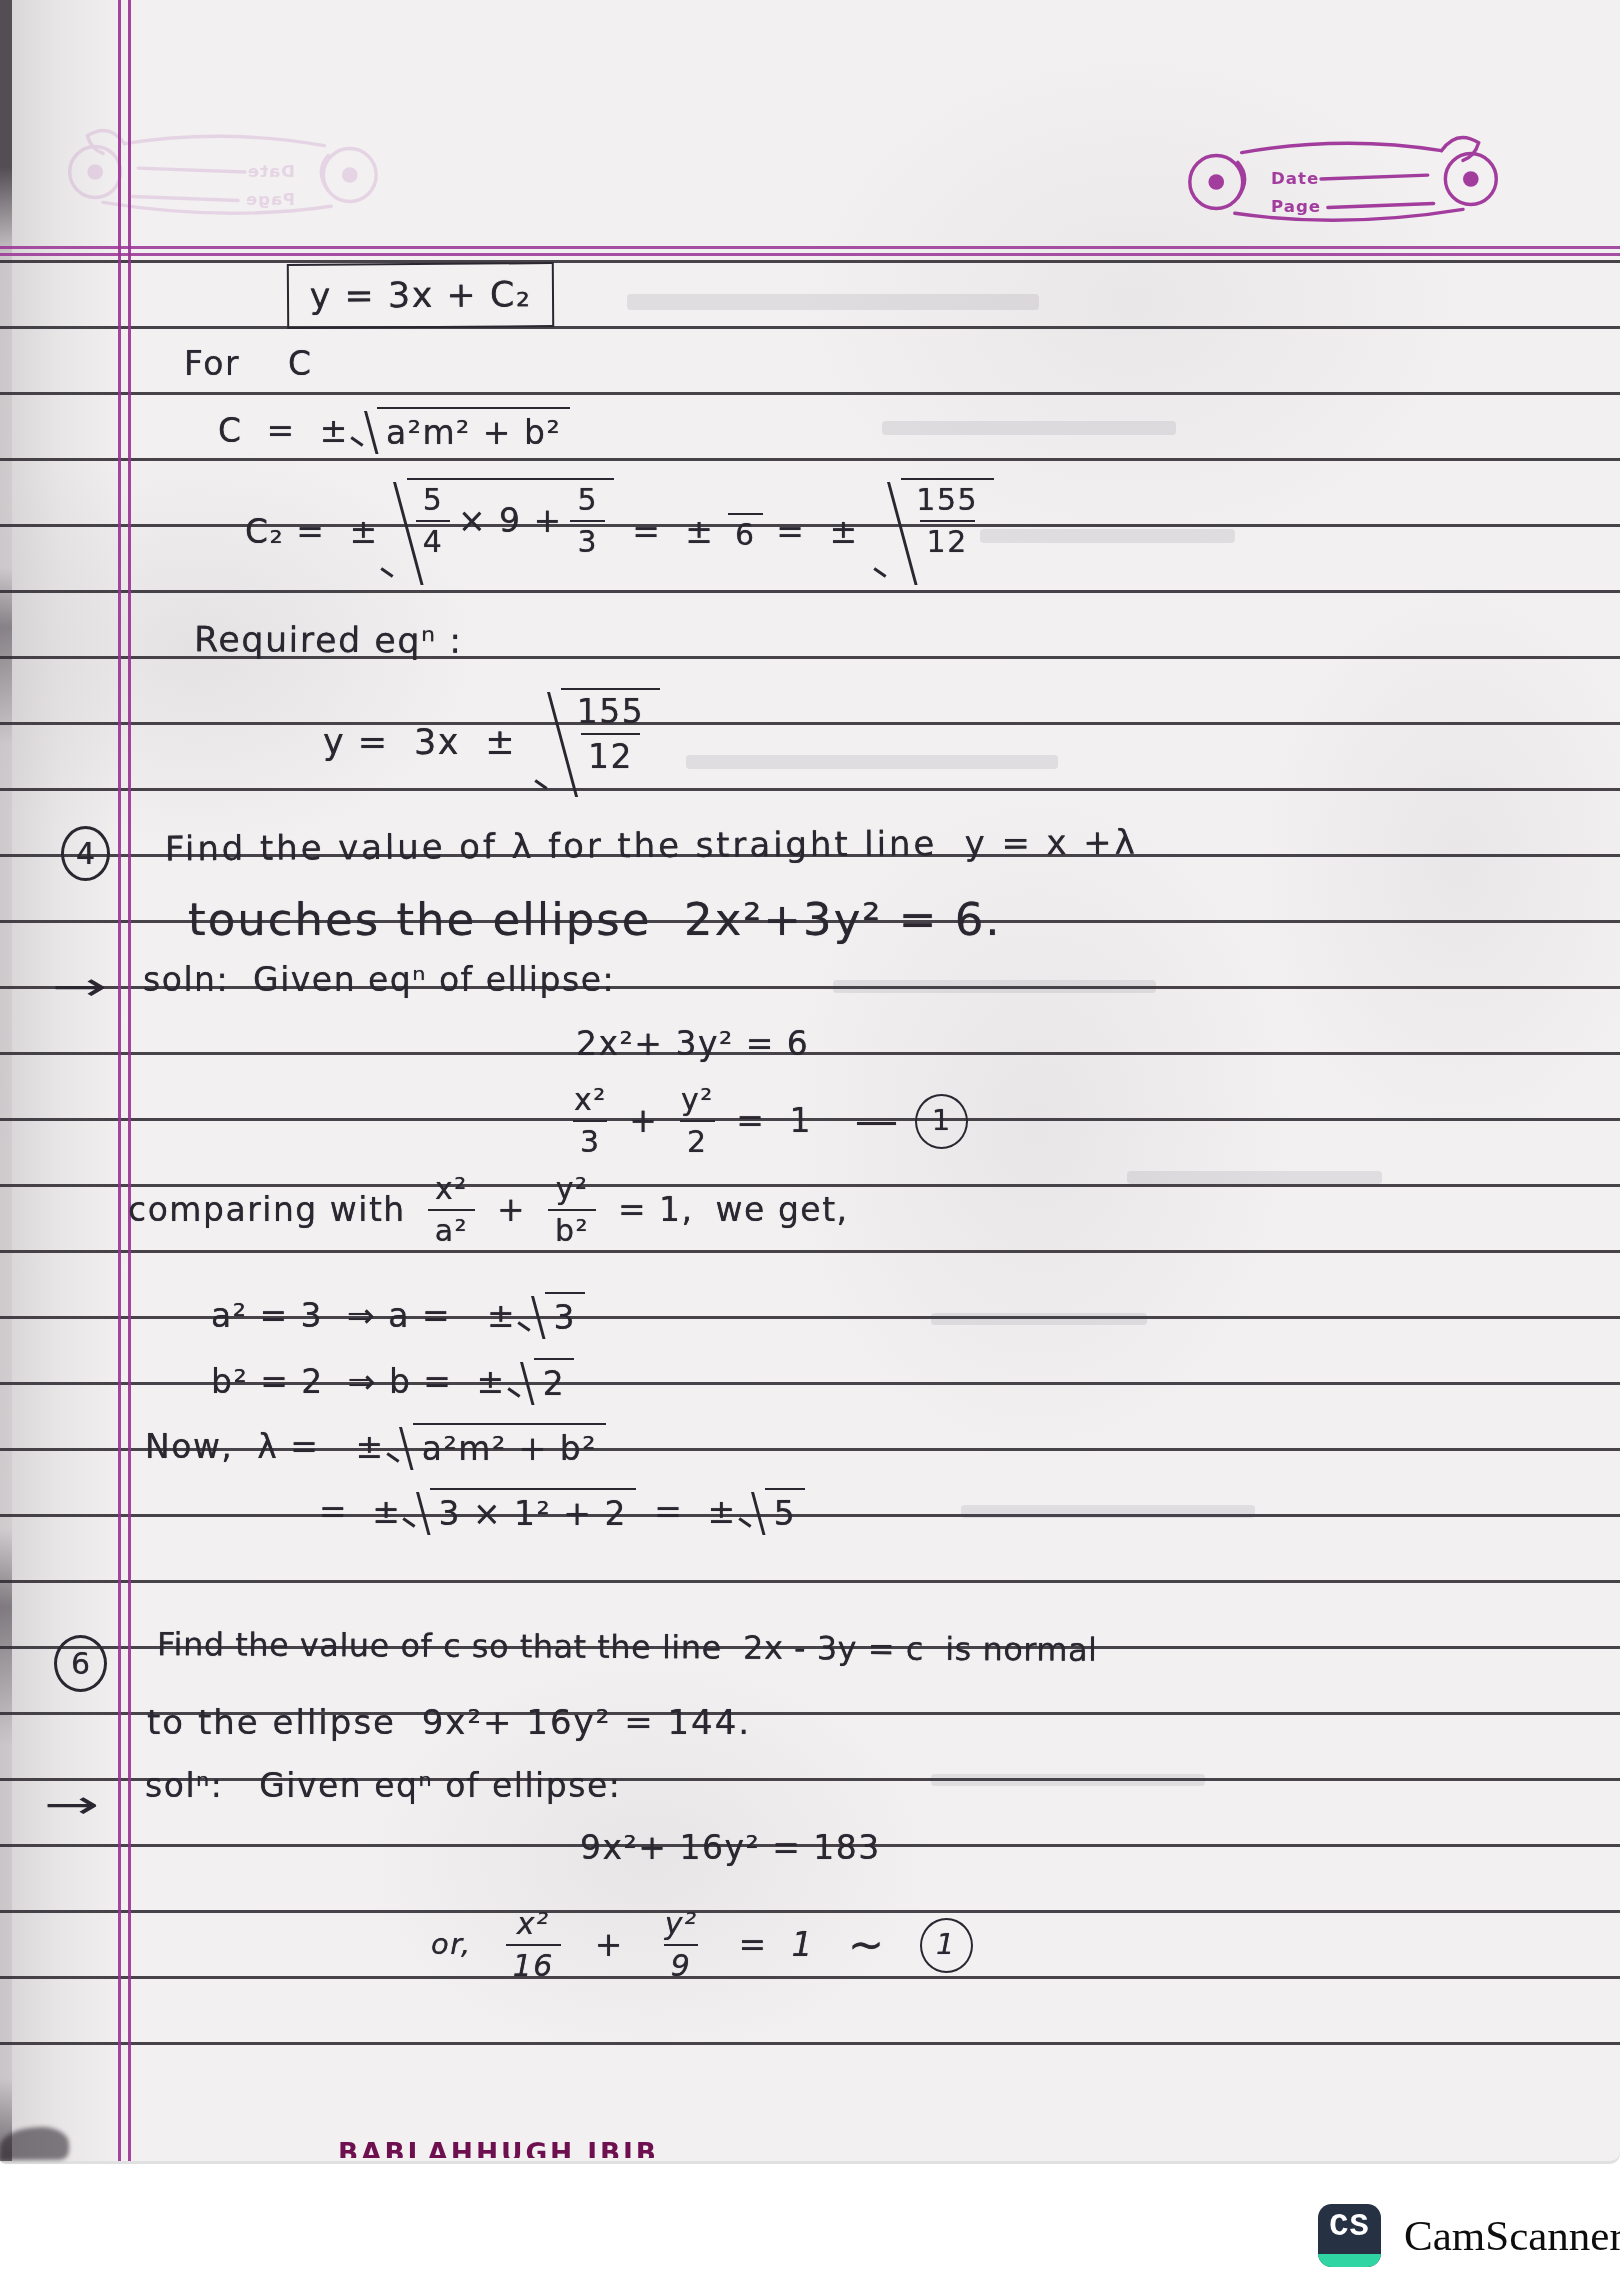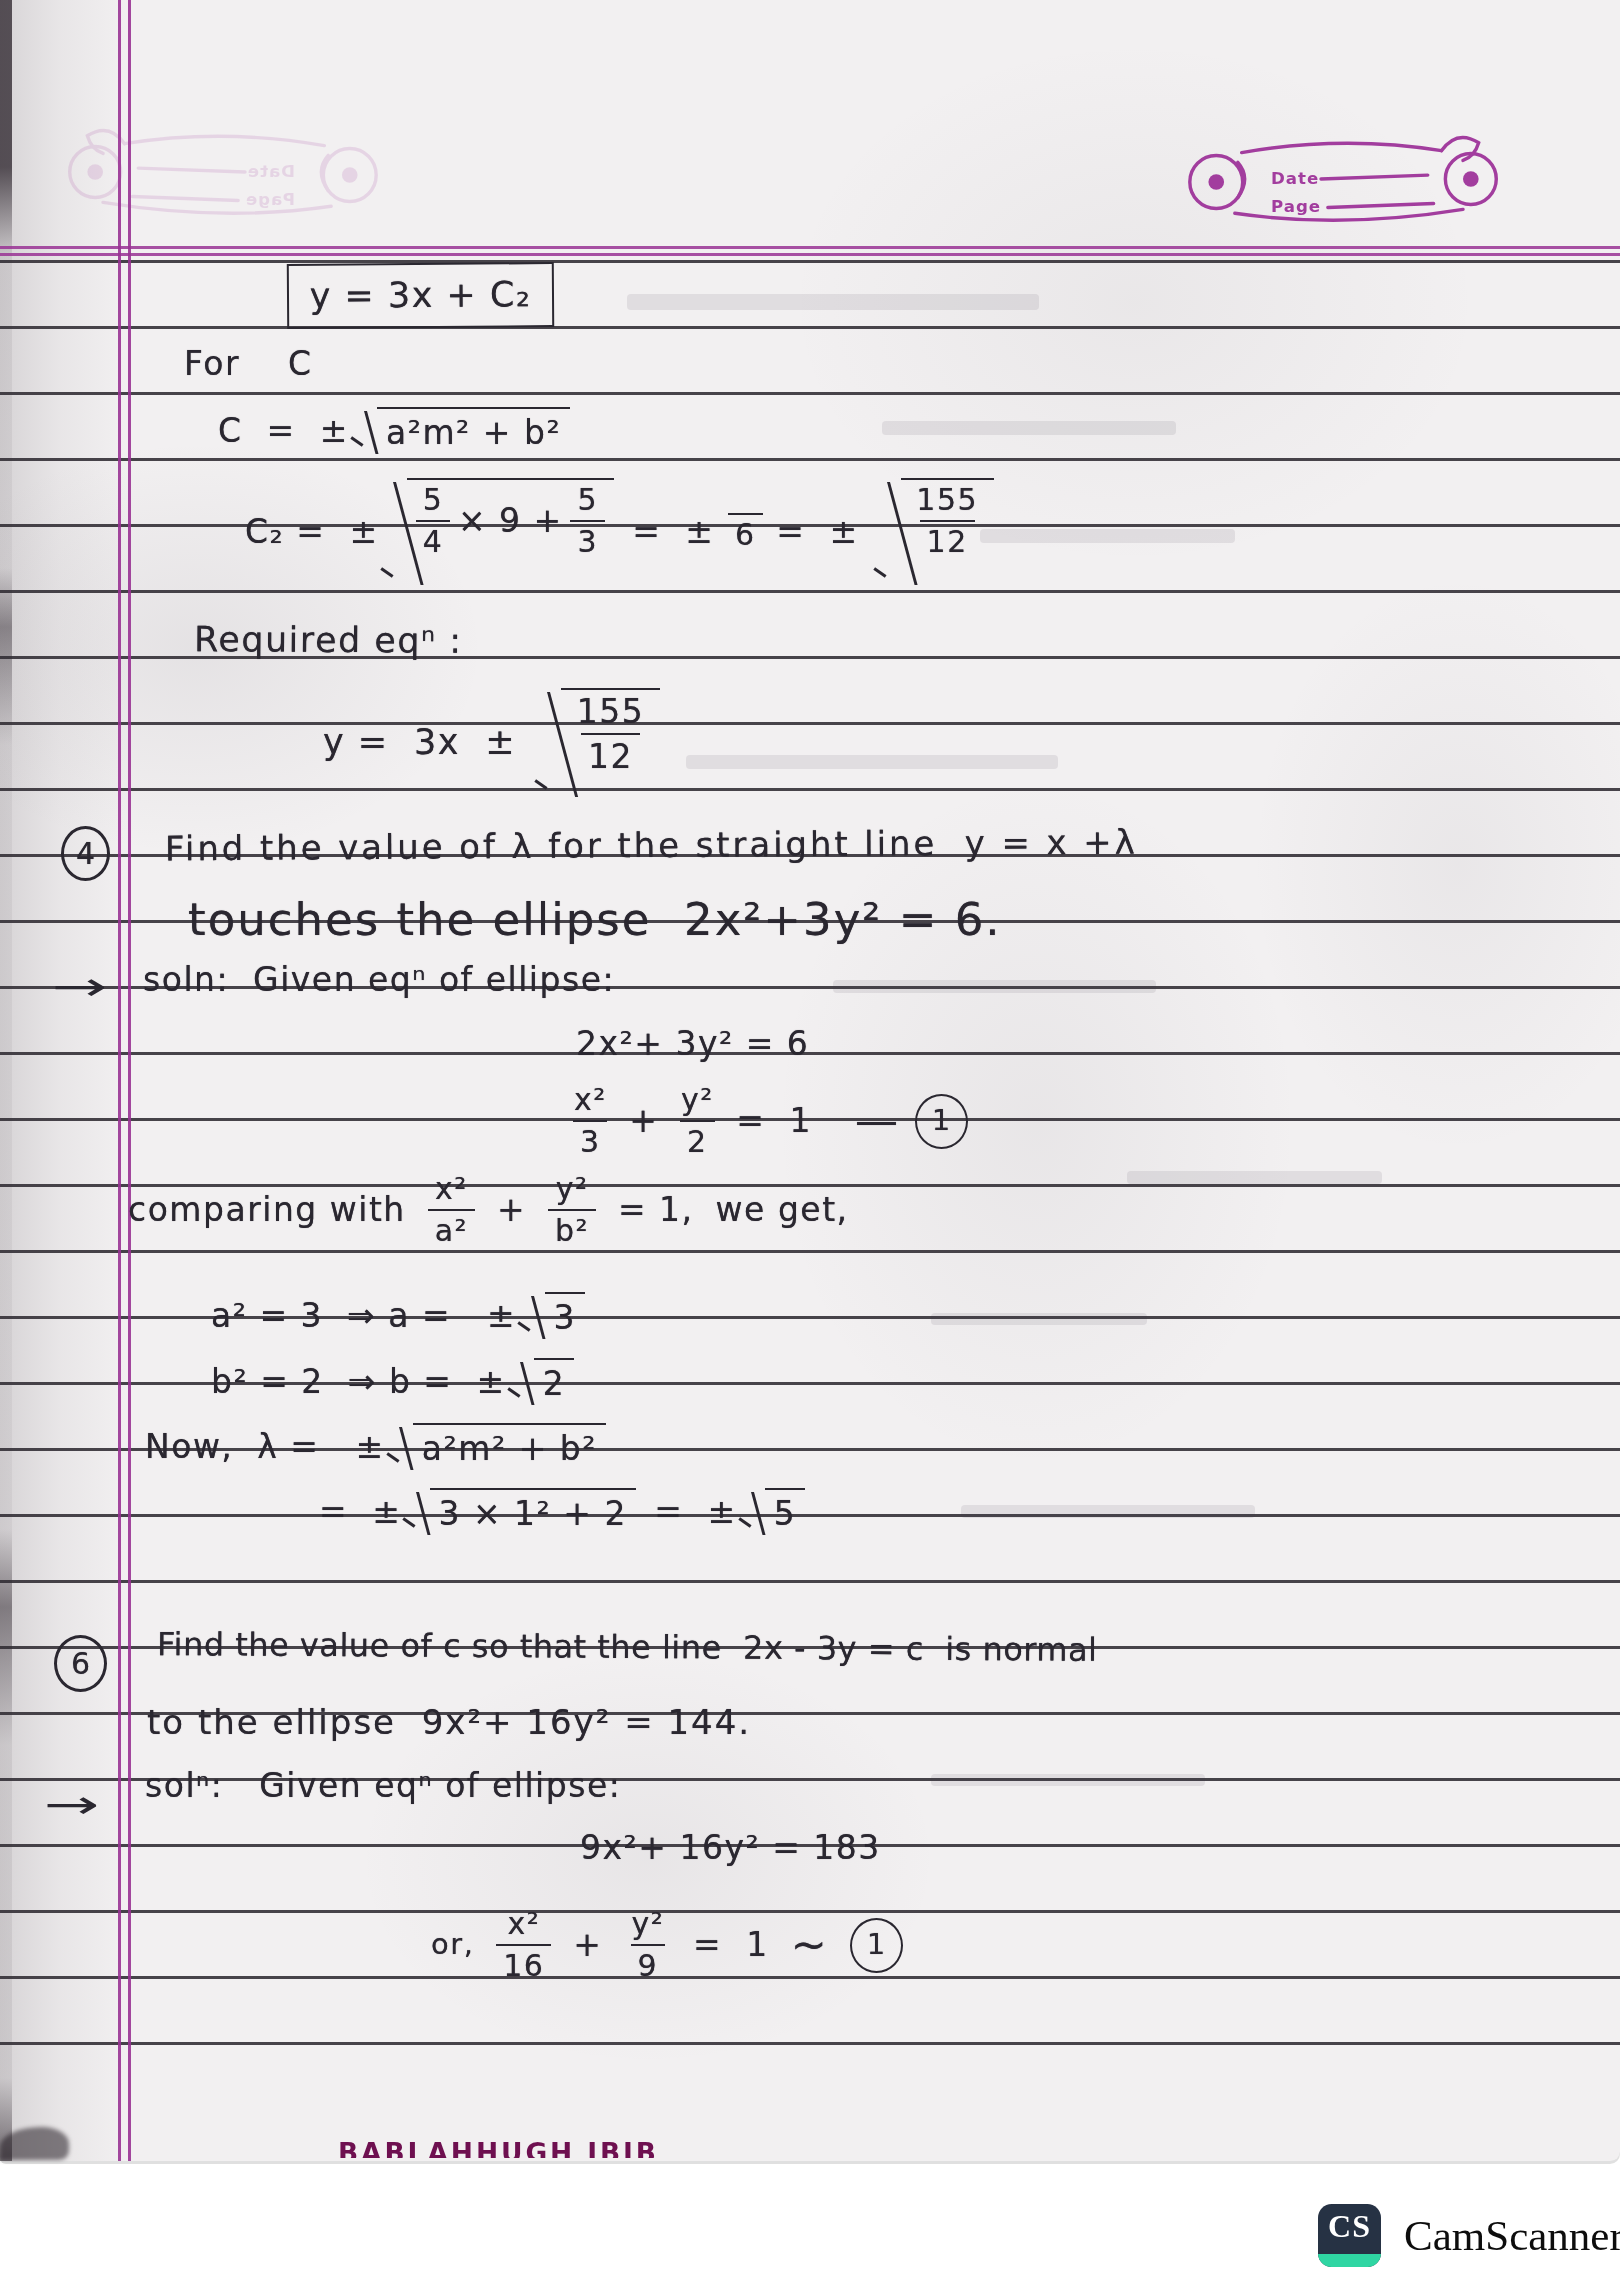--- a/index.html
+++ b/index.html
@@ -84,21 +84,21 @@
 
   
   .printed{position:absolute;left:338px;top:2140px;width:412px;height:17.6px;overflow:hidden;}
   .printed span{font-family:"DejaVu Sans",sans-serif;font-weight:bold;font-size:26.5px;letter-spacing:2.9px;
     color:#6e1050;line-height:1;display:block;}
 
   
   .cslogo{position:absolute;left:1318px;top:2204px;display:flex;align-items:center;}
   .cs-icon{position:relative;width:63px;height:63px;background:#263244;border-radius:13.7px;overflow:hidden;flex:none;}
   .cs-icon .cs-txt{position:absolute;left:0;top:3.9px;width:100%;text-align:center;
-    color:#fff;font-weight:bold;font-size:32px;font-family:Liberation Serif, serif;letter-spacing:1px;}
+    color:#fff;font-weight:bold;font-size:32px;font-family:Liberation Mono, monospace;letter-spacing:1px;}
   .cs-icon .cs-teal{position:absolute;left:0;bottom:0;width:100%;height:12.7px;background:#2fd6a3;}
   .cs-word{margin-left:23px;font-family:"Liberation Serif","DejaVu Serif",serif;font-size:43px;color:#0d0d0d;}
 </style>
 </head>
 <body>
 
 <div class="stage">
 
   <div class="paper"></div>
   <div class="edge-sliver"></div>
@@ -293,21 +293,21 @@
     <span>6</span>
   </div>
   <div class="hw tight r2" style="left:157px;top:1629px;">Find the value of c so that the line  2x - 3y = c  is normal</div>
   <div class="hw" style="left:147px;top:1703px;font-size:34px;letter-spacing:2px;">to the ellipse  9x²+ 16y² = 144.</div>
 
   <div class="arr" style="left:55px;top:1782px;">→</div>
   <div class="hw" style="left:145px;top:1767px;">solⁿ:   Given eqⁿ of ellipse:</div>
 
   <div class="hw" style="left:580px;top:1829px;">9x²+ 16y² = 183</div>
 
-  <div class="hw row" style="left:431px;top:1888px;height:114px;gap:22px;">
+  <div class="hw row" style="left:431px;top:1888px;height:114px;gap:34px;font-style:italic;">
     <span style="font-size:29px;">or,</span>
     <span class="fr">
       <span class="n">x²</span>
       <span class="d">16</span>
     </span>
     <span>+</span>
     <span class="fr">
       <span class="n">y²</span>
       <span class="d">9</span>
     </span>

